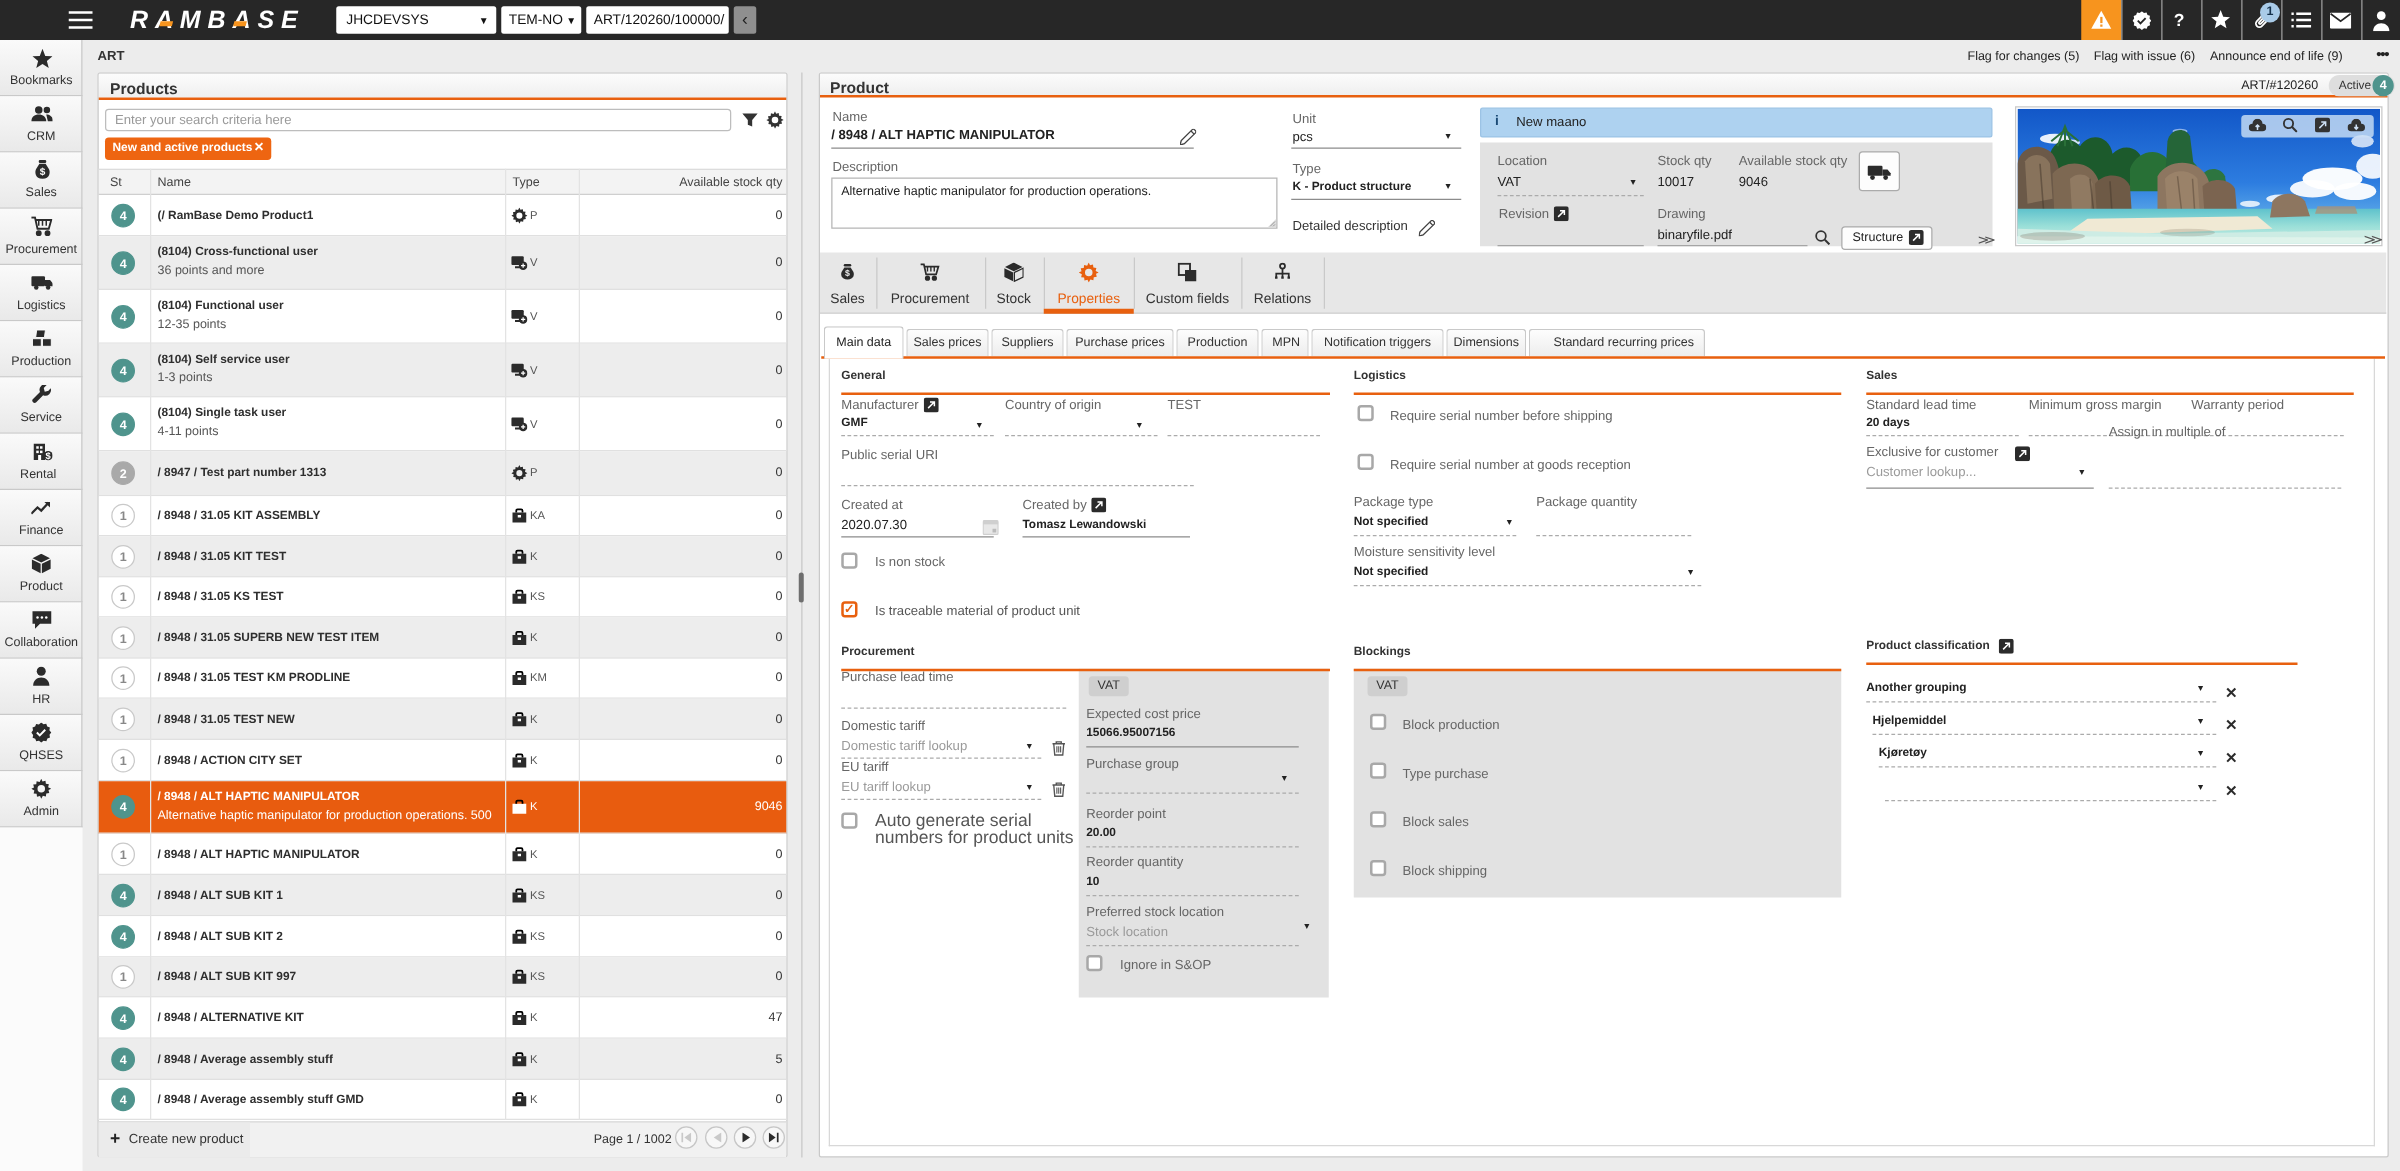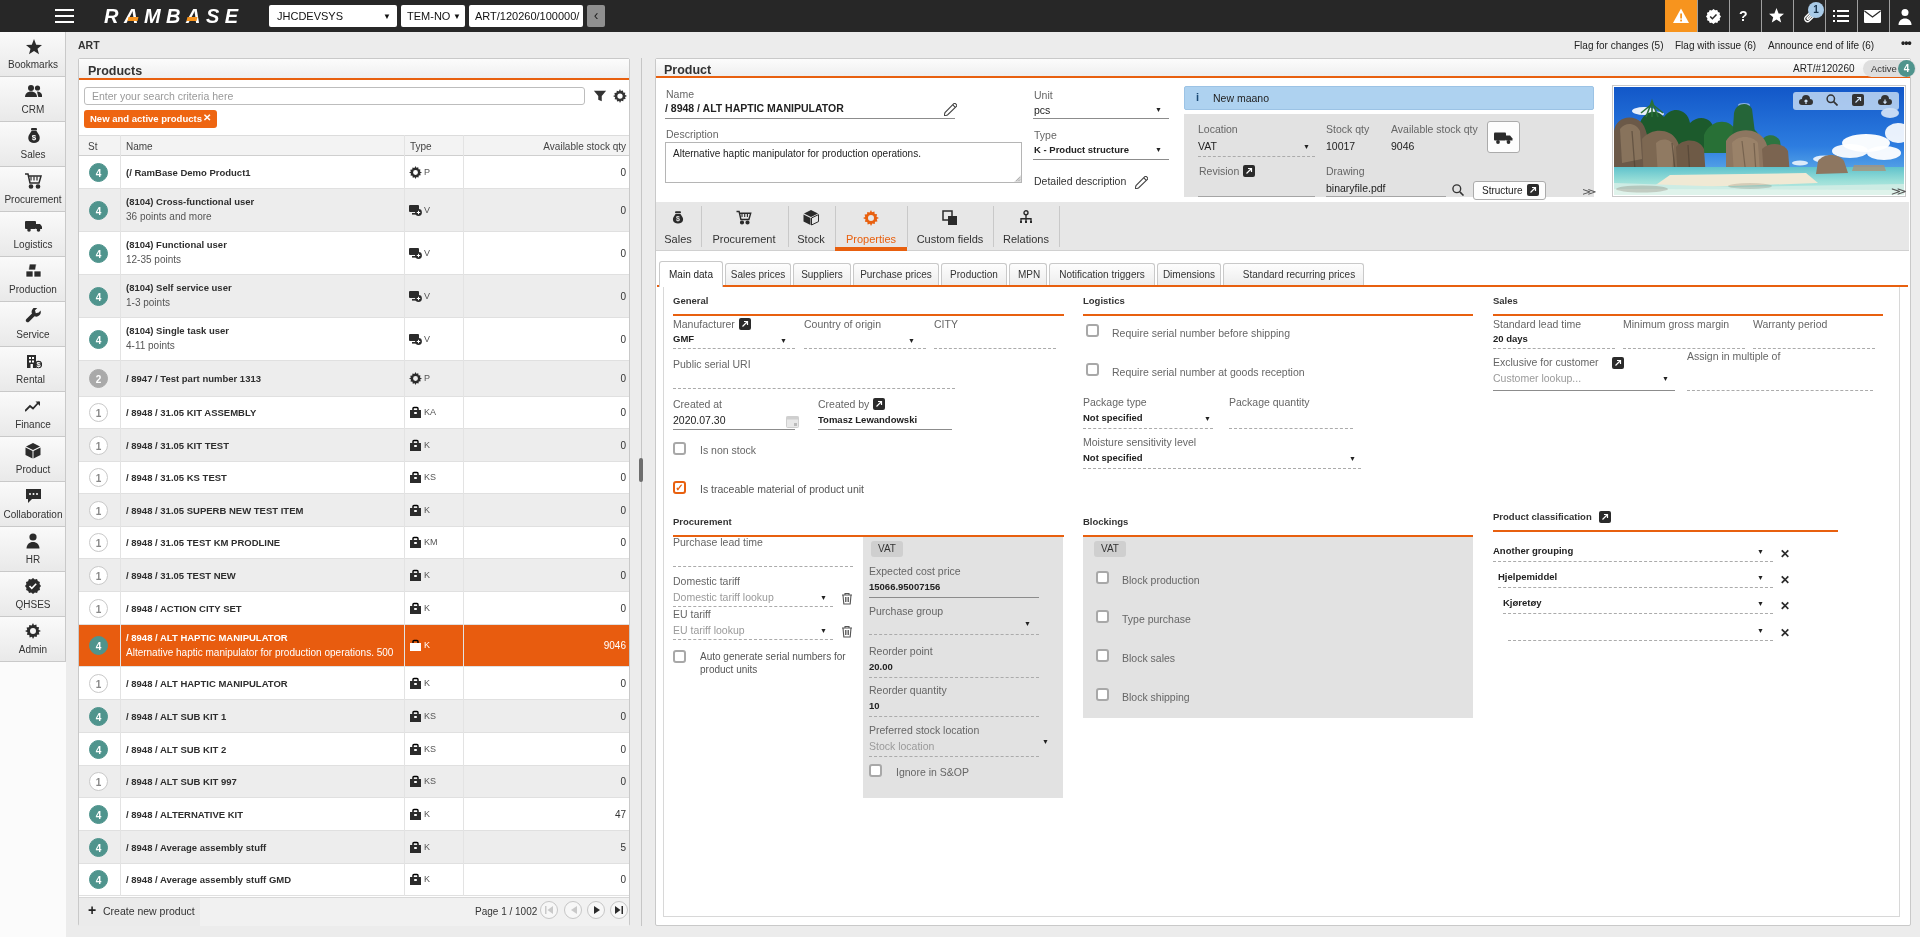--- a/index.html
+++ b/index.html
@@ -207,21 +207,21 @@
     <svg class="icon" style="left:25px;top:623px" width="17" height="17" viewBox="0 0 17 17">
       <use href="#gear" fill="#2b2b2b"></use>
     </svg>
     <div class="abs" style="left:0;top:644px;width:66px;text-align:center;font-size:10px;color:#333;">Admin</div>
   </div>
 <div class="abs" style="left:0;top:662px;width:66px;height:275px;background:#fbfbfb;"></div>
 
 <div class="abs" style="left:78px;top:39px;font-size:10.5px;font-weight:bold;color:#333;">ART</div>
 <div class="abs" style="left:1574px;top:40px;font-size:10px;color:#222;">Flag for changes (5)</div>
 <div class="abs" style="left:1675px;top:40px;font-size:10px;color:#222;">Flag with issue (6)</div>
-<div class="abs" style="left:1768px;top:40px;font-size:10px;color:#222;">Announce end of life (6)</div>
+<div class="abs" style="left:1768px;top:40px;font-size:10px;color:#222;">Announce end of life (9)</div>
 <div class="abs" style="left:1901px;top:36px;font-size:12px;font-weight:bold;color:#222;letter-spacing:-1px;">•••</div>
 
 <div class="abs" style="left:78px;top:58px;width:552px;height:868px;background:#fff;border:1px solid #c9c9c9;border-radius:2px;"></div>
 <div class="abs" style="left:79px;top:59px;width:550px;height:21px;background:linear-gradient(#fcfcfc,#efefef);border-bottom:2px solid #e8600f;"></div>
 <div class="abs" style="left:88px;top:64px;font-size:12.5px;font-weight:bold;color:#333;">Products</div>
 
 <div class="abs" style="left:84px;top:87px;width:501px;height:18px;background:#fff;border:1px solid #bdbdbd;border-radius:3px;"></div>
 <div class="abs" style="left:92px;top:90px;font-size:10.5px;color:#999;">Enter your search criteria here</div>
 <svg class="icon" style="left:593px;top:89px" width="14" height="14" viewBox="0 0 16 16">
     <path d="M1 2h14L10 8v6l-4-1.6V8z" fill="#333"></path>
@@ -681,21 +681,21 @@
     <svg class="icon" style="left:739px;top:318px;z-index:5;" width="12" height="12" viewBox="0 0 12 12">
       <rect width="12" height="12" rx="2" fill="#2b2b2b"></rect>
       <path d="M3.5 8.5L8 4M5 3.5h3.5V7" stroke="#fff" stroke-width="1.2" fill="none"></path>
     </svg>
     <div class="valb" style="left:673px;top:333px;z-index:5;text-align:center;">GMF</div>
     <div class="dash" style="left:673px;top:348px;width:122px;z-index:5;"></div>
     <div class="arr" style="left:780px;top:337px;z-index:5;">▼</div>
     <div class="lbl" style="left:804px;top:318px;z-index:5;">Country of origin</div>
     <div class="dash" style="left:804px;top:348px;width:122px;z-index:5;"></div>
     <div class="arr" style="left:908px;top:337px;z-index:5;">▼</div>
-    <div class="lbl" style="left:934px;top:318px;z-index:5;">CITY</div>
+    <div class="lbl" style="left:934px;top:318px;z-index:5;">TEST</div>
     <div class="dash" style="left:934px;top:348px;width:122px;z-index:5;"></div>
     <div class="lbl" style="left:673px;top:358px;z-index:5;">Public serial URI</div>
     <div class="dash" style="left:673px;top:388px;width:282px;z-index:5;"></div>
     <div class="lbl" style="left:673px;top:398px;z-index:5;">Created at</div>
     <div class="val" style="left:673px;top:414px;z-index:5;">2020.07.30</div>
     <div class="solid" style="left:673px;top:429px;width:122px;z-index:5;"></div>
     <svg class="icon" style="left:786px;top:415px;z-index:5;" width="13" height="13" viewBox="0 0 13 13">
       <rect x="0.5" y="1.5" width="12" height="11" rx="1" fill="#e8e8e8" stroke="#cfcfcf"></rect>
       <rect x="0.5" y="1.5" width="12" height="3" fill="#cfcfcf"></rect>
       <rect x="8" y="8" width="3" height="3" fill="#bbb"></rect>
@@ -737,21 +737,21 @@
     <div class="lbl" style="left:1753px;top:318px;z-index:5;">Warranty period</div>
     <div class="dash" style="left:1753px;top:348px;width:122px;z-index:5;"></div>
     <div class="lbl" style="left:1493px;top:356px;z-index:5;">Exclusive for customer</div>
     <svg class="icon" style="left:1612px;top:357px;z-index:5;" width="12" height="12" viewBox="0 0 12 12">
       <rect width="12" height="12" rx="2" fill="#2b2b2b"></rect>
       <path d="M3.5 8.5L8 4M5 3.5h3.5V7" stroke="#fff" stroke-width="1.2" fill="none"></path>
     </svg>
     <div class="valg" style="left:1493px;top:372px;z-index:5;">Customer lookup...</div>
     <div class="solid" style="left:1493px;top:390px;width:182px;z-index:5;"></div>
     <div class="arr" style="left:1662px;top:375px;z-index:5;">▼</div>
-    <div class="lbl" style="left:1687px;top:350px;z-index:5;">Assign in multiple of</div>
+    <div class="lbl" style="left:1687px;top:340px;z-index:5;">Assign in multiple of</div>
     <div class="dash" style="left:1687px;top:390px;width:186px;z-index:5;"></div>
     <div class="sechead" style="left:673px;top:516px;z-index:5;">Procurement</div>
     <div class="orangeline" style="left:673px;top:535px;width:391px;z-index:5;"></div>
     <div class="lbl" style="left:673px;top:536px;z-index:5;">Purchase lead time</div>
     <div class="dash" style="left:673px;top:566px;width:180px;z-index:5;"></div>
     <div class="lbl" style="left:673px;top:575px;z-index:5;">Domestic tariff</div>
     <div class="valg" style="left:673px;top:591px;z-index:5;">Domestic tariff lookup</div>
     <div class="dash" style="left:673px;top:606px;width:160px;z-index:5;"></div>
     <div class="arr" style="left:820px;top:594px;z-index:5;">▼</div>
     <svg class="icon" style="left:841px;top:592px;z-index:5;" width="12" height="13" viewBox="0 0 12 13">
@@ -760,21 +760,21 @@
     </svg>
     <div class="lbl" style="left:673px;top:608px;z-index:5;">EU tariff</div>
     <div class="valg" style="left:673px;top:624px;z-index:5;">EU tariff lookup</div>
     <div class="dash" style="left:673px;top:639px;width:160px;z-index:5;"></div>
     <div class="arr" style="left:820px;top:627px;z-index:5;">▼</div>
     <svg class="icon" style="left:841px;top:625px;z-index:5;" width="12" height="13" viewBox="0 0 12 13">
       <path d="M1 3h10M4 3V1.5h4V3M2 3l.8 9h6.4L10 3" fill="none" stroke="#555" stroke-width="1.1"></path>
       <path d="M4.5 5v5M6 5v5M7.5 5v5" stroke="#555" stroke-width=".9"></path>
     </svg>
     <div class="cb" style="left:673px;top:650px;z-index:5;"></div>
-    <div class="abs" style="left:700px;top:650px;width:160px;font-size:10px;color:#555;line-height:13px;z-index:5;">Auto generate serial numbers for product units</div>
+    <div class="abs" style="left:700px;top:650px;width:160px;font-size:14px;color:#555;line-height:13px;z-index:5;">Auto generate serial numbers for product units</div>
     <div class="abs" style="left:863px;top:535px;width:200px;height:263px;background:#e2e2e2;z-index:4;"></div>
     <div class="abs" style="left:871px;top:541px;width:32px;height:16px;background:#cfcfcf;border-radius:3px;text-align:center;font-size:10px;color:#333;line-height:16px;z-index:5;">VAT</div>
     <div class="lbl" style="left:869px;top:565px;z-index:5;">Expected cost price</div>
     <div class="valb" style="left:869px;top:581px;z-index:5;">15066.95007156</div>
     <div class="solid" style="left:869px;top:597px;width:170px;z-index:5;"></div>
     <div class="lbl" style="left:869px;top:605px;z-index:5;">Purchase group</div>
     <div class="dash" style="left:869px;top:634px;width:170px;z-index:5;"></div>
     <div class="arr" style="left:1024px;top:620px;z-index:5;">▼</div>
     <div class="lbl" style="left:869px;top:645px;z-index:5;">Reorder point</div>
     <div class="valb" style="left:869px;top:661px;z-index:5;">20.00</div>

